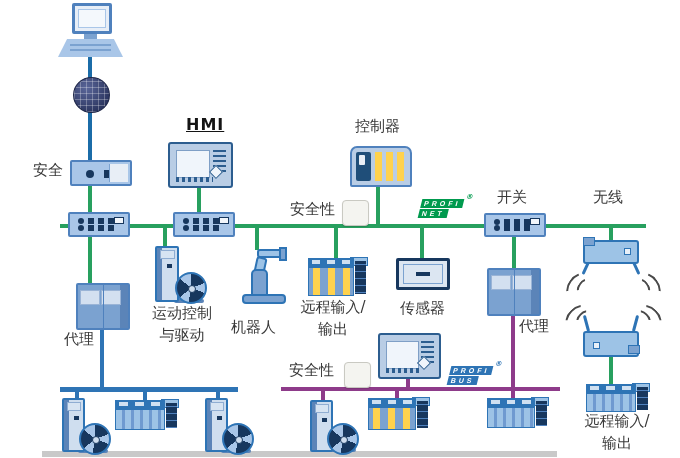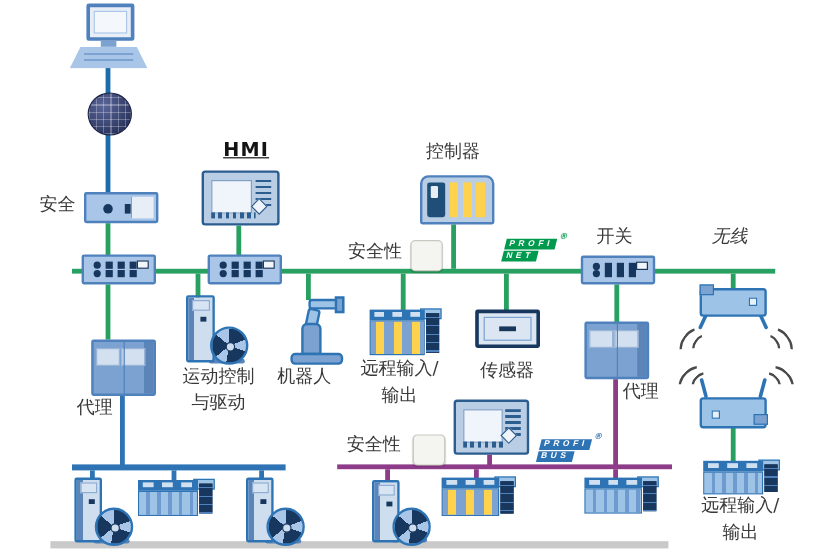--- a/index.html
+++ b/index.html
@@ -362,24 +362,24 @@
       </span>
     <span class="body"></span>
     <span class="side"></span>
   </div>
 
   <span class="lbl" style="left:33px;top:162px;">安全</span>
   <span class="lbl en" style="left:186px;top:116px;text-decoration:underline;">HMI</span>
   <span class="lbl" style="left:355px;top:118px;">控制器</span>
   <span class="lbl" style="left:290px;top:201px;">安全性</span>
   <span class="lbl" style="left:497px;top:189px;">开关</span>
-  <span class="lbl" style="left:593px;top:189px;font-style:italic;">无线</span>
+  <span class="lbl" style="left:593px;top:189px;">无线</span>
   <span class="lbl center" style="left:182px;top:305px;">运动控制</span>
   <span class="lbl center" style="left:182px;top:327px;">与驱动</span>
-  <span class="lbl" style="left:231px;top:305px;">机器人</span>
+  <span class="lbl" style="left:231px;top:319px;">机器人</span>
   <span class="lbl center" style="left:333px;top:299px;">远程输入/</span>
   <span class="lbl center" style="left:333px;top:321px;">输出</span>
   <span class="lbl" style="left:400px;top:300px;">传感器</span>
   <span class="lbl" style="left:64px;top:331px;">代理</span>
   <span class="lbl" style="left:289px;top:362px;">安全性</span>
   <span class="lbl" style="left:519px;top:318px;">代理</span>
   <span class="lbl center" style="left:617px;top:413px;z-index:4;">远程输入/</span>
   <span class="lbl center" style="left:617px;top:435px;z-index:4;">输出</span>
 
 

